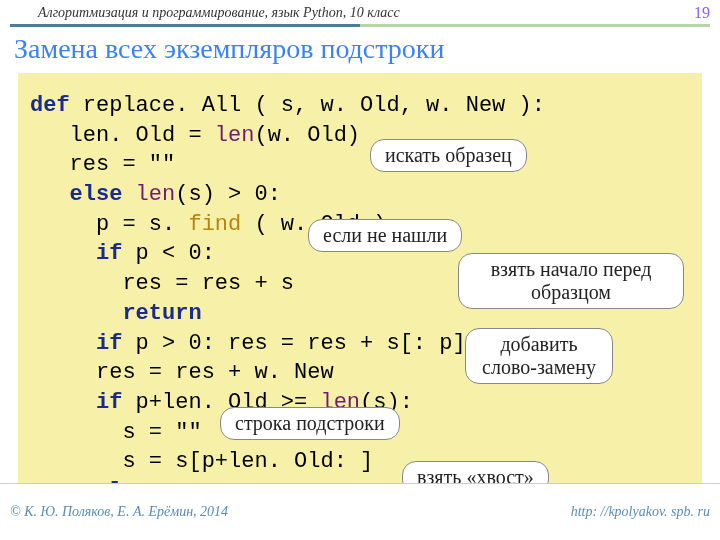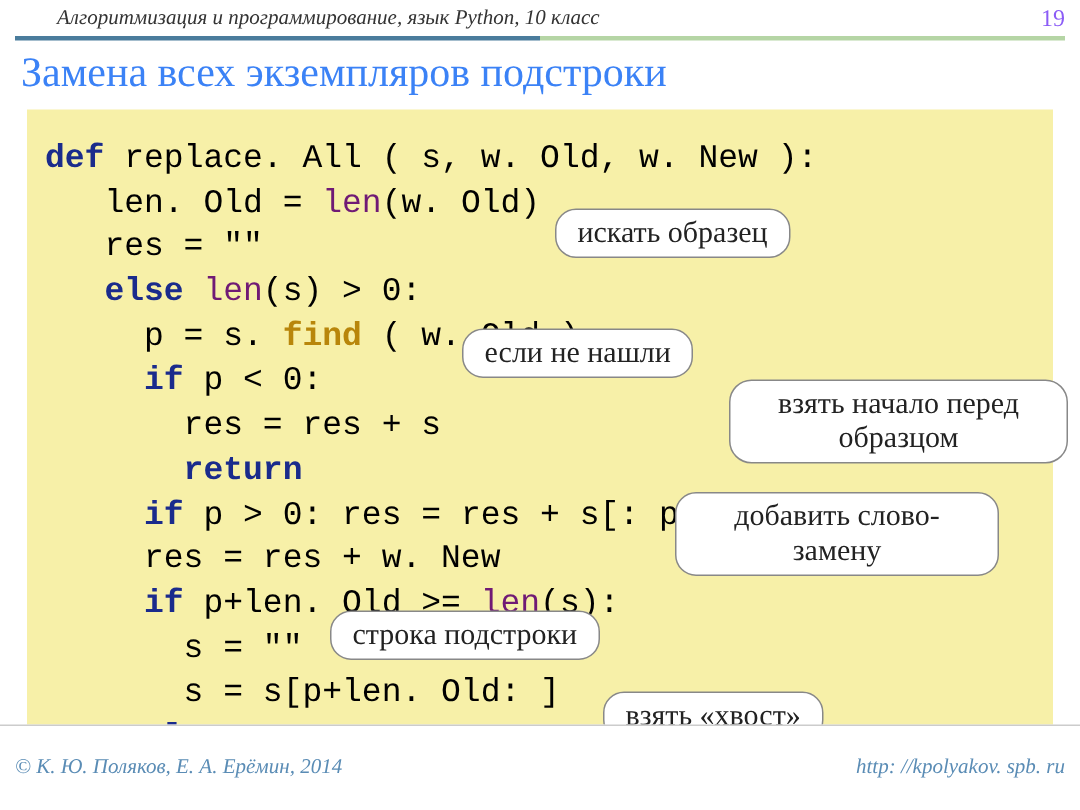--- a/index.html
+++ b/index.html
@@ -4,21 +4,21 @@
 <style>
   * { margin: 0; padding: 0; box-sizing: border-box; }
   body { width: 720px; height: 540px; font-family: Georgia, 'Times New Roman', serif; background: #fff; position: relative; }
   .header { padding: 4px 10px 2px; font-style: italic; color: #333; font-size: 14px; display: flex; justify-content: space-between; align-items: center; margin-left: 28px; }
   .header-right { color: #8b5cf6; font-size: 16px; font-weight: normal; font-style: normal; }
   .divider { height: 3px; background: linear-gradient(to right, #4a7c9c 50%, #b5d5a5 50%); margin: 0 10px; }
   .title { font-size: 28px; padding: 6px 14px 8px; color: #3b82f6; font-weight: normal; }
   .content { background: #f7f0a8; margin: 0 18px; padding: 18px 12px; font-family: 'Courier New', monospace; font-size: 22px; line-height: 1.35; position: relative; height: 428px; }
   .kw { color: #1a2b8c; font-weight: bold; }
   .fn { color: #701a75; }
-  .method { color: #b8860b; font-weight: bold; }
+  .method { color: #b8860b; }
   .callout { position: absolute; background: #ffffff; border: 1px solid #888; border-radius: 14px; padding: 4px 14px; font-family: Georgia, serif; font-size: 20px; color: #222; line-height: 1.15; text-align: center; }
   .footer { position: absolute; bottom: 0; left: 0; right: 0; padding: 20px 10px; display: flex; justify-content: space-between; align-items: center; font-style: italic; color: #5a8cb5; font-size: 14px; border-top: 1px solid #ccc; background: #fff; }
   .code-line { white-space: pre; }
 </style>
 </head>
 <body>
 
 <div class="header">
   <span>Алгоритмизация и программирование, язык Python, 10 класс</span>
   <span class="header-right">19</span>
@@ -38,22 +38,22 @@
 <div class="code-line"><span class="kw">     if</span><span> p &gt; 0: res = res + s[: p]</span></div>
 <div class="code-line"><span>     res = res + w. New</span></div>
 <div class="code-line"><span class="kw">     if</span><span> p+len. Old &gt;= </span><span class="fn">len</span><span>(s):</span></div>
 <div class="code-line"><span>       s = ""</span></div>
 <div class="code-line"><span>       s = s[p+len. Old: ]</span></div>
 <div class="code-line"><span class="kw">     else</span><span>:</span></div>
 <div class="code-line"><span class="kw">   return</span><span> res</span></div>
 
 <div class="callout" style="top:66px; left:352px;">искать образец</div>
 <div class="callout" style="top:146px; left:290px;">если не нашли</div>
-<div class="callout" style="top:180px; left:468px; width:226px;border-radius:15px;">взять начало перед образцом</div>
-<div class="callout" style="top:255px; left:432px; width:216px;">добавить слово-замену</div>
+<div class="callout" style="top:180px; left:440px; width:226px;">взять начало перед образцом</div>
+<div class="callout" style="top:255px; left:447px; width:148px;">добавить слово-замену</div>
 <div class="callout" style="top:334px; left:202px;">строка подстроки</div>
 <div class="callout" style="top:388px; left:384px;">взять «хвост»</div>
 </div>
 
 <div class="footer">
   <span>© К. Ю. Поляков, Е. А. Ерёмин, 2014</span>
   <span>http: //kpolyakov. spb. ru</span>
 </div>
 
 </body></html>

